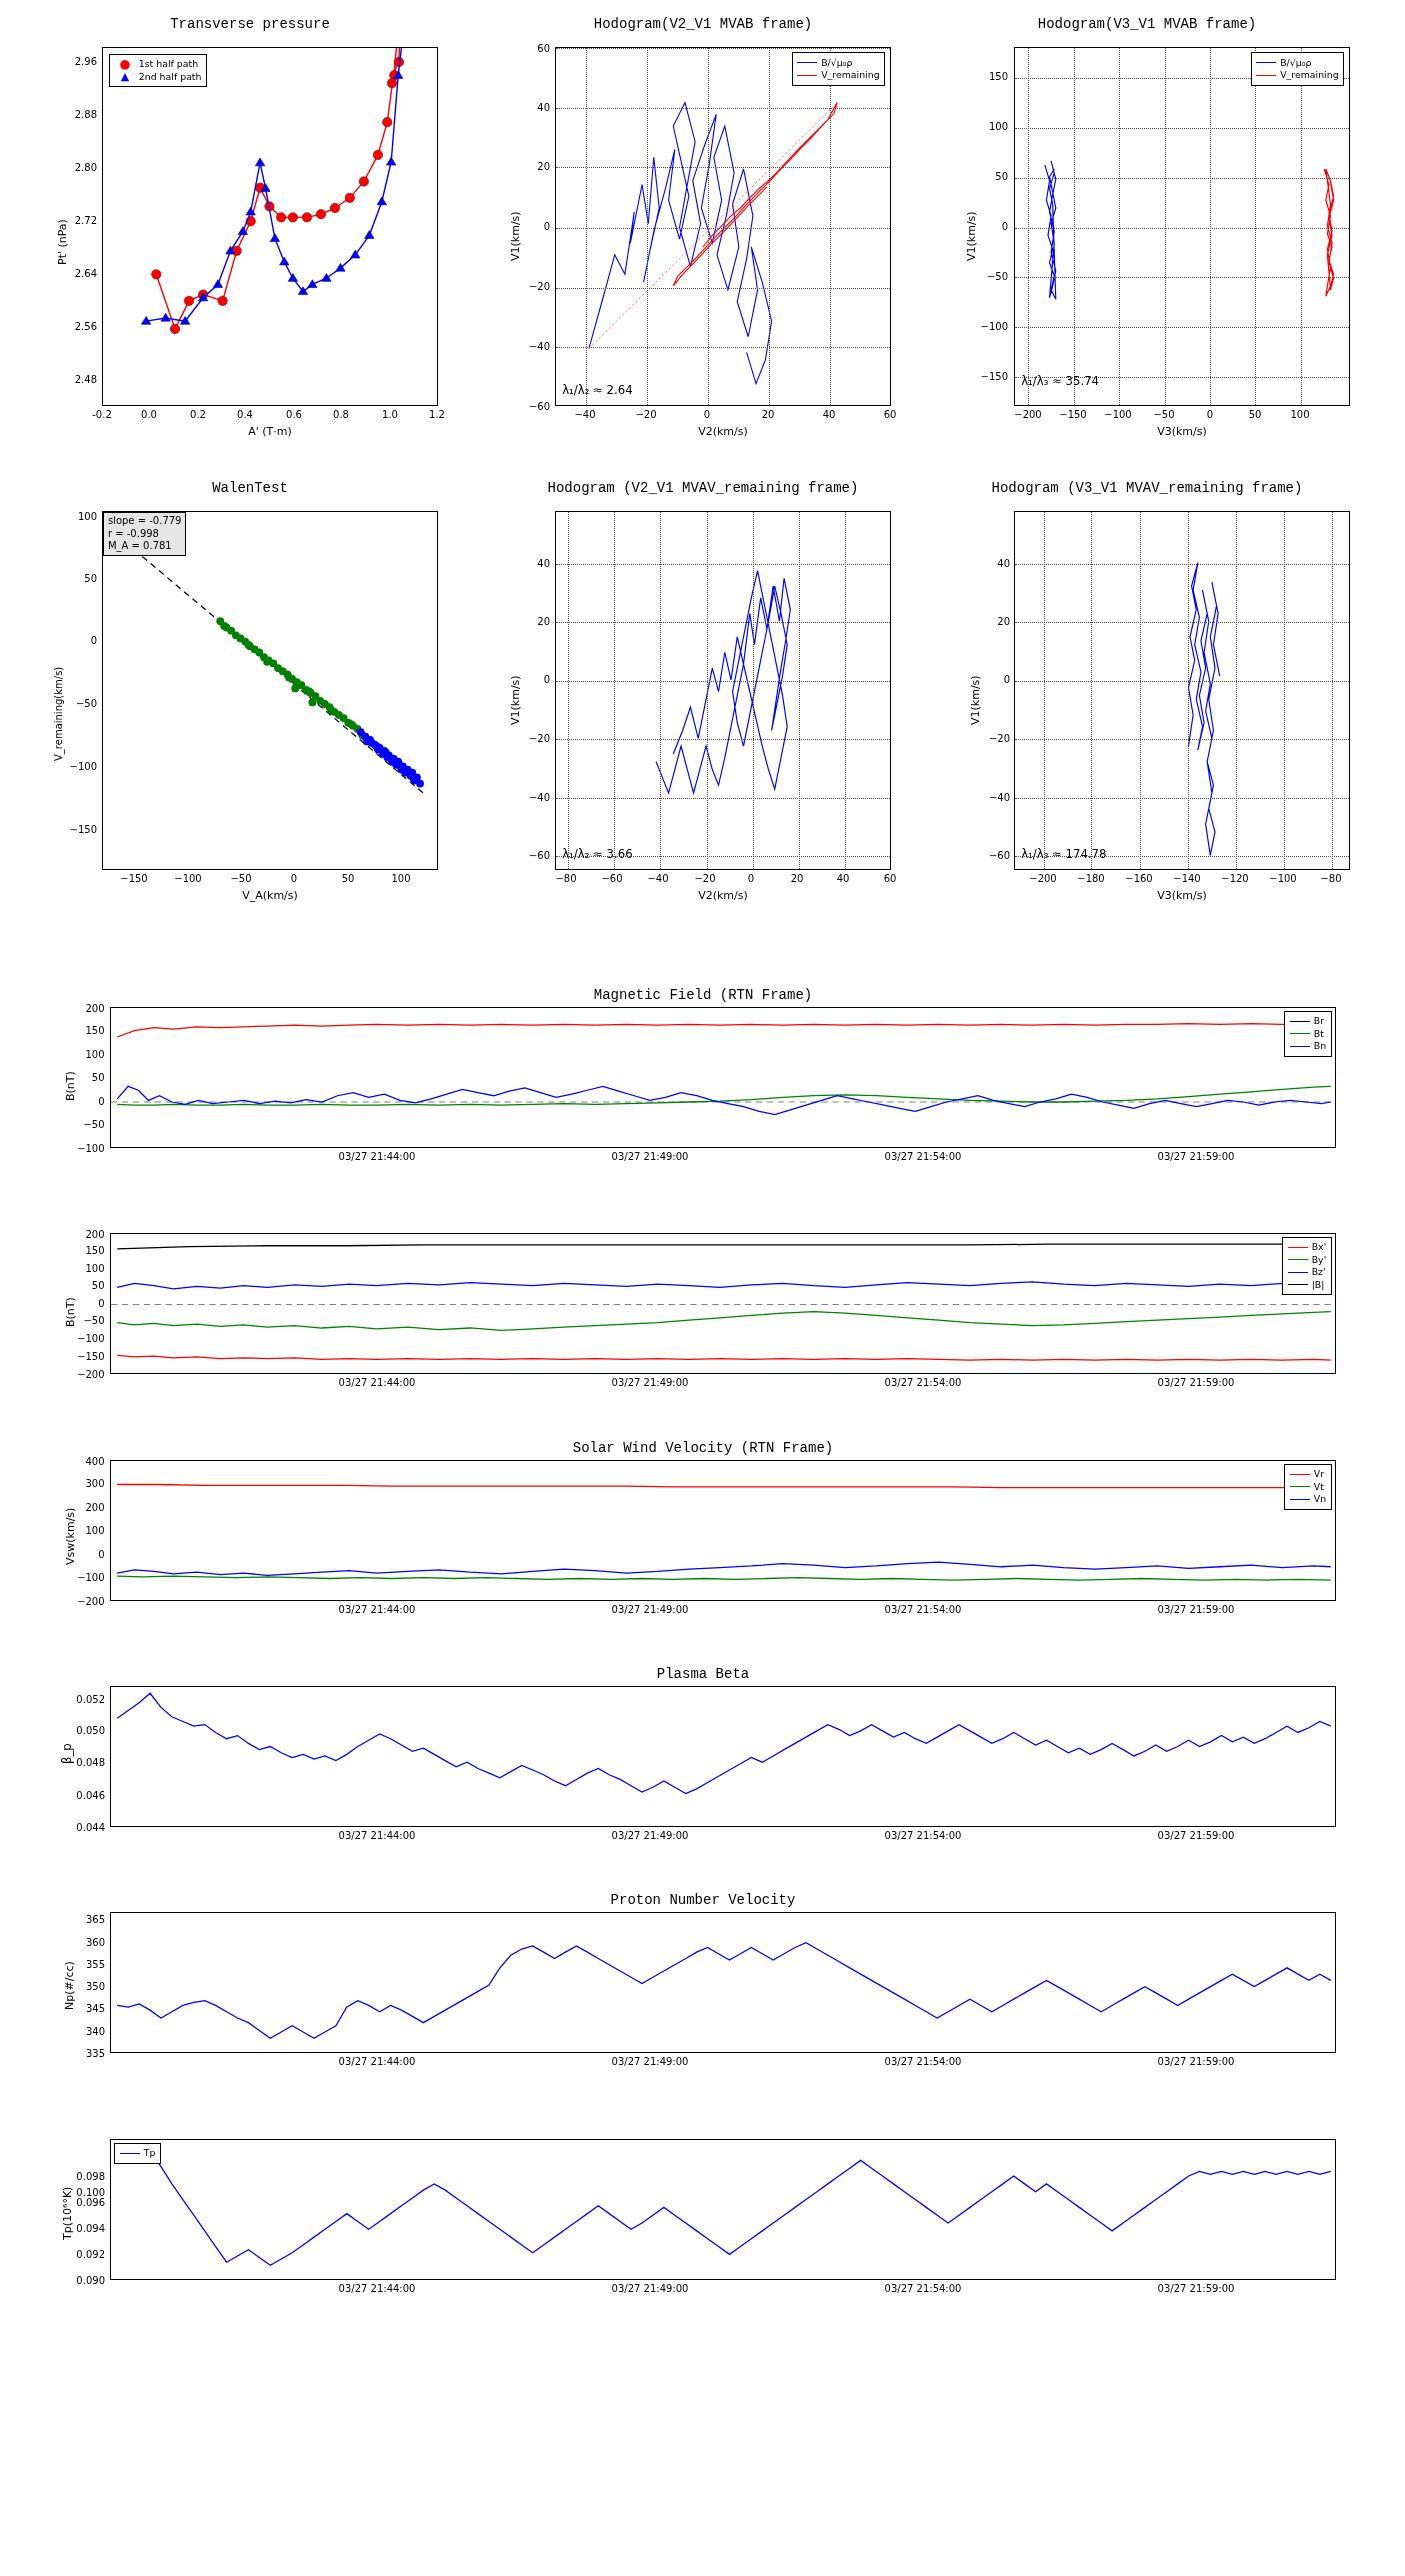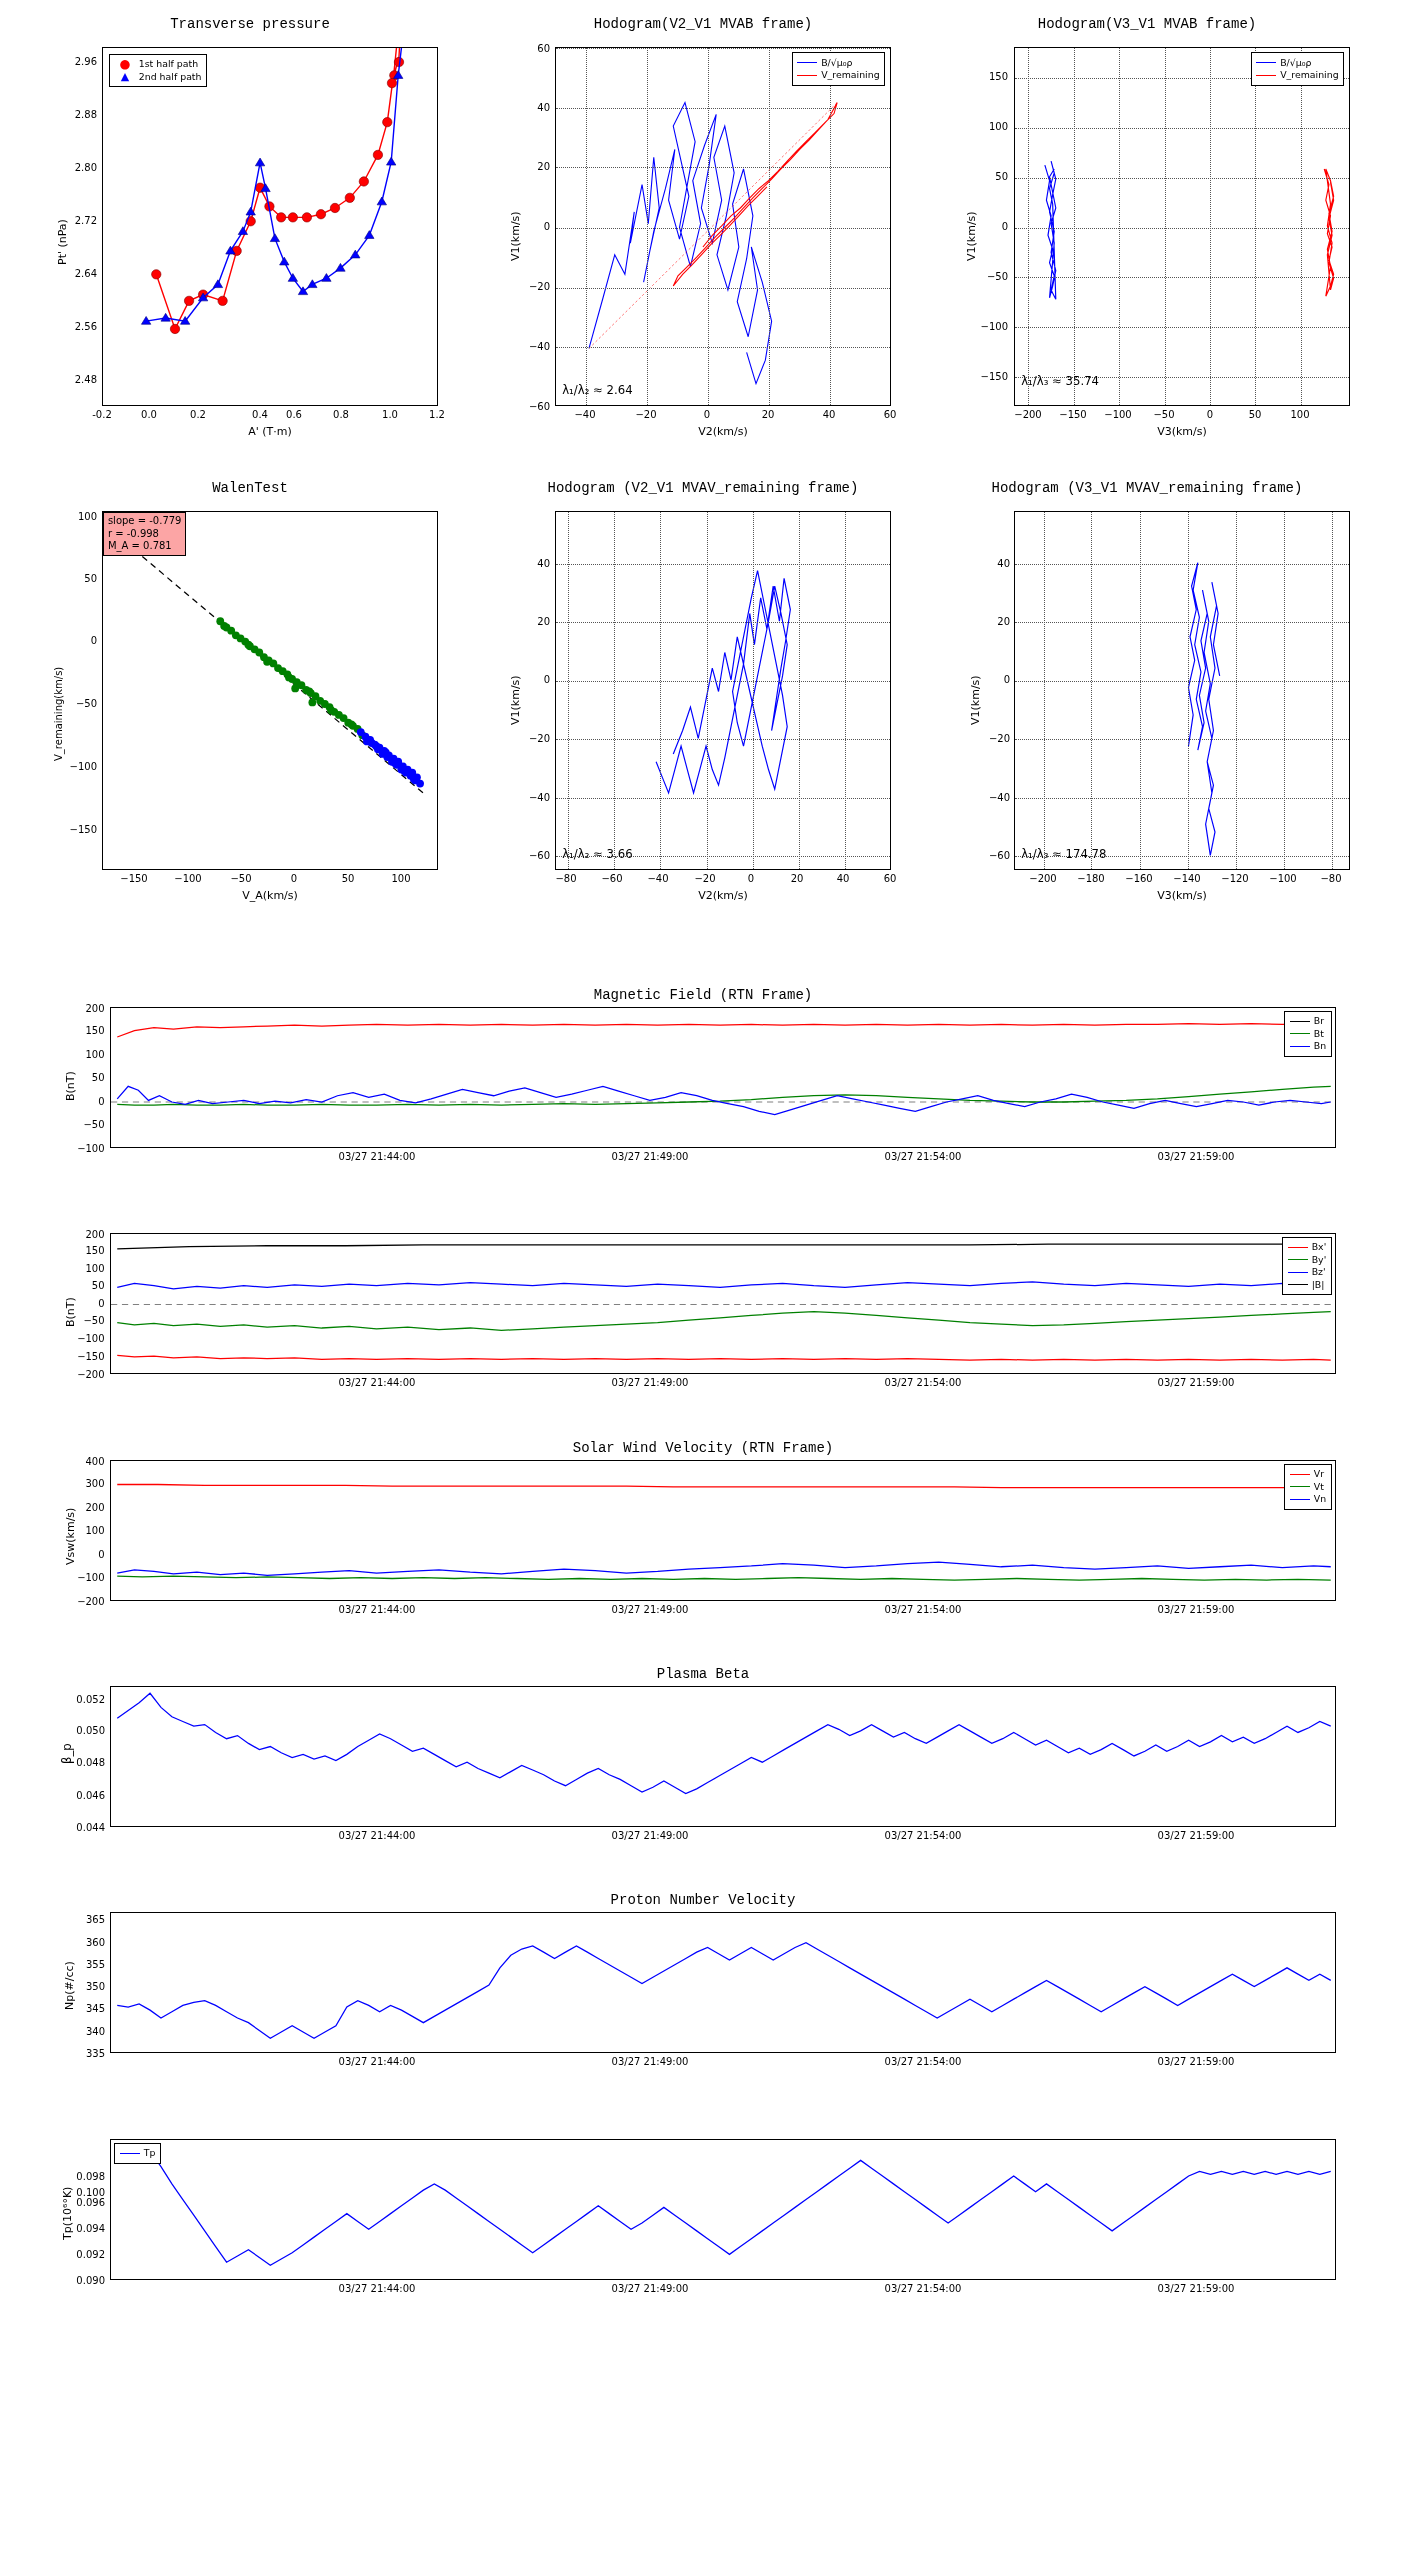--- a/index.html
+++ b/index.html
@@ -106,21 +106,21 @@
     margin-right: 3.9px;
   }
   .annot {
     position: absolute;
     font-size: 11px;
     white-space: nowrap;
   }
   .textbox {
     position: absolute;
     border: 0.8px solid #000;
-    background: #fca5a5;
+    background: #e5e5e5;
     font-size: 10px;
     padding: 2.3px 3.9px;
     line-height: 12.5px;
     white-space: nowrap;
     z-index: 5;
   }
   svg { display: block; }
 </style>
 </head>
 <body>
@@ -191,21 +191,21 @@
       <div class="row">
         <span class="marker" style="color:#0000ff;font-size:11px;">▲</span>
         <span>2nd half path</span>
       </div>
     </div>
   </div>
 
   <div class="tick-x" style="left:55px; top:370px;">-0.2</div>
   <div class="tick-x" style="left:102px; top:370px;">0.0</div>
   <div class="tick-x" style="left:151px; top:370px;">0.2</div>
-  <div class="tick-x" style="left:213px; top:370px;">0.4</div>
+  <div class="tick-x" style="left:198px; top:370px;">0.4</div>
   <div class="tick-x" style="left:247px; top:370px;">0.6</div>
   <div class="tick-x" style="left:294px; top:370px;">0.8</div>
   <div class="tick-x" style="left:343px; top:370px;">1.0</div>
   <div class="tick-x" style="left:390px; top:370px;">1.2</div>
 
   <div class="tick-y" style="left:14px; top:340px; width:36px;">2.48</div>
   <div class="tick-y" style="left:14px; top:287px; width:36px;">2.56</div>
   <div class="tick-y" style="left:14px; top:234px; width:36px;">2.64</div>
   <div class="tick-y" style="left:14px; top:181px; width:36px;">2.72</div>
   <div class="tick-y" style="left:14px; top:128px; width:36px;">2.80</div>

